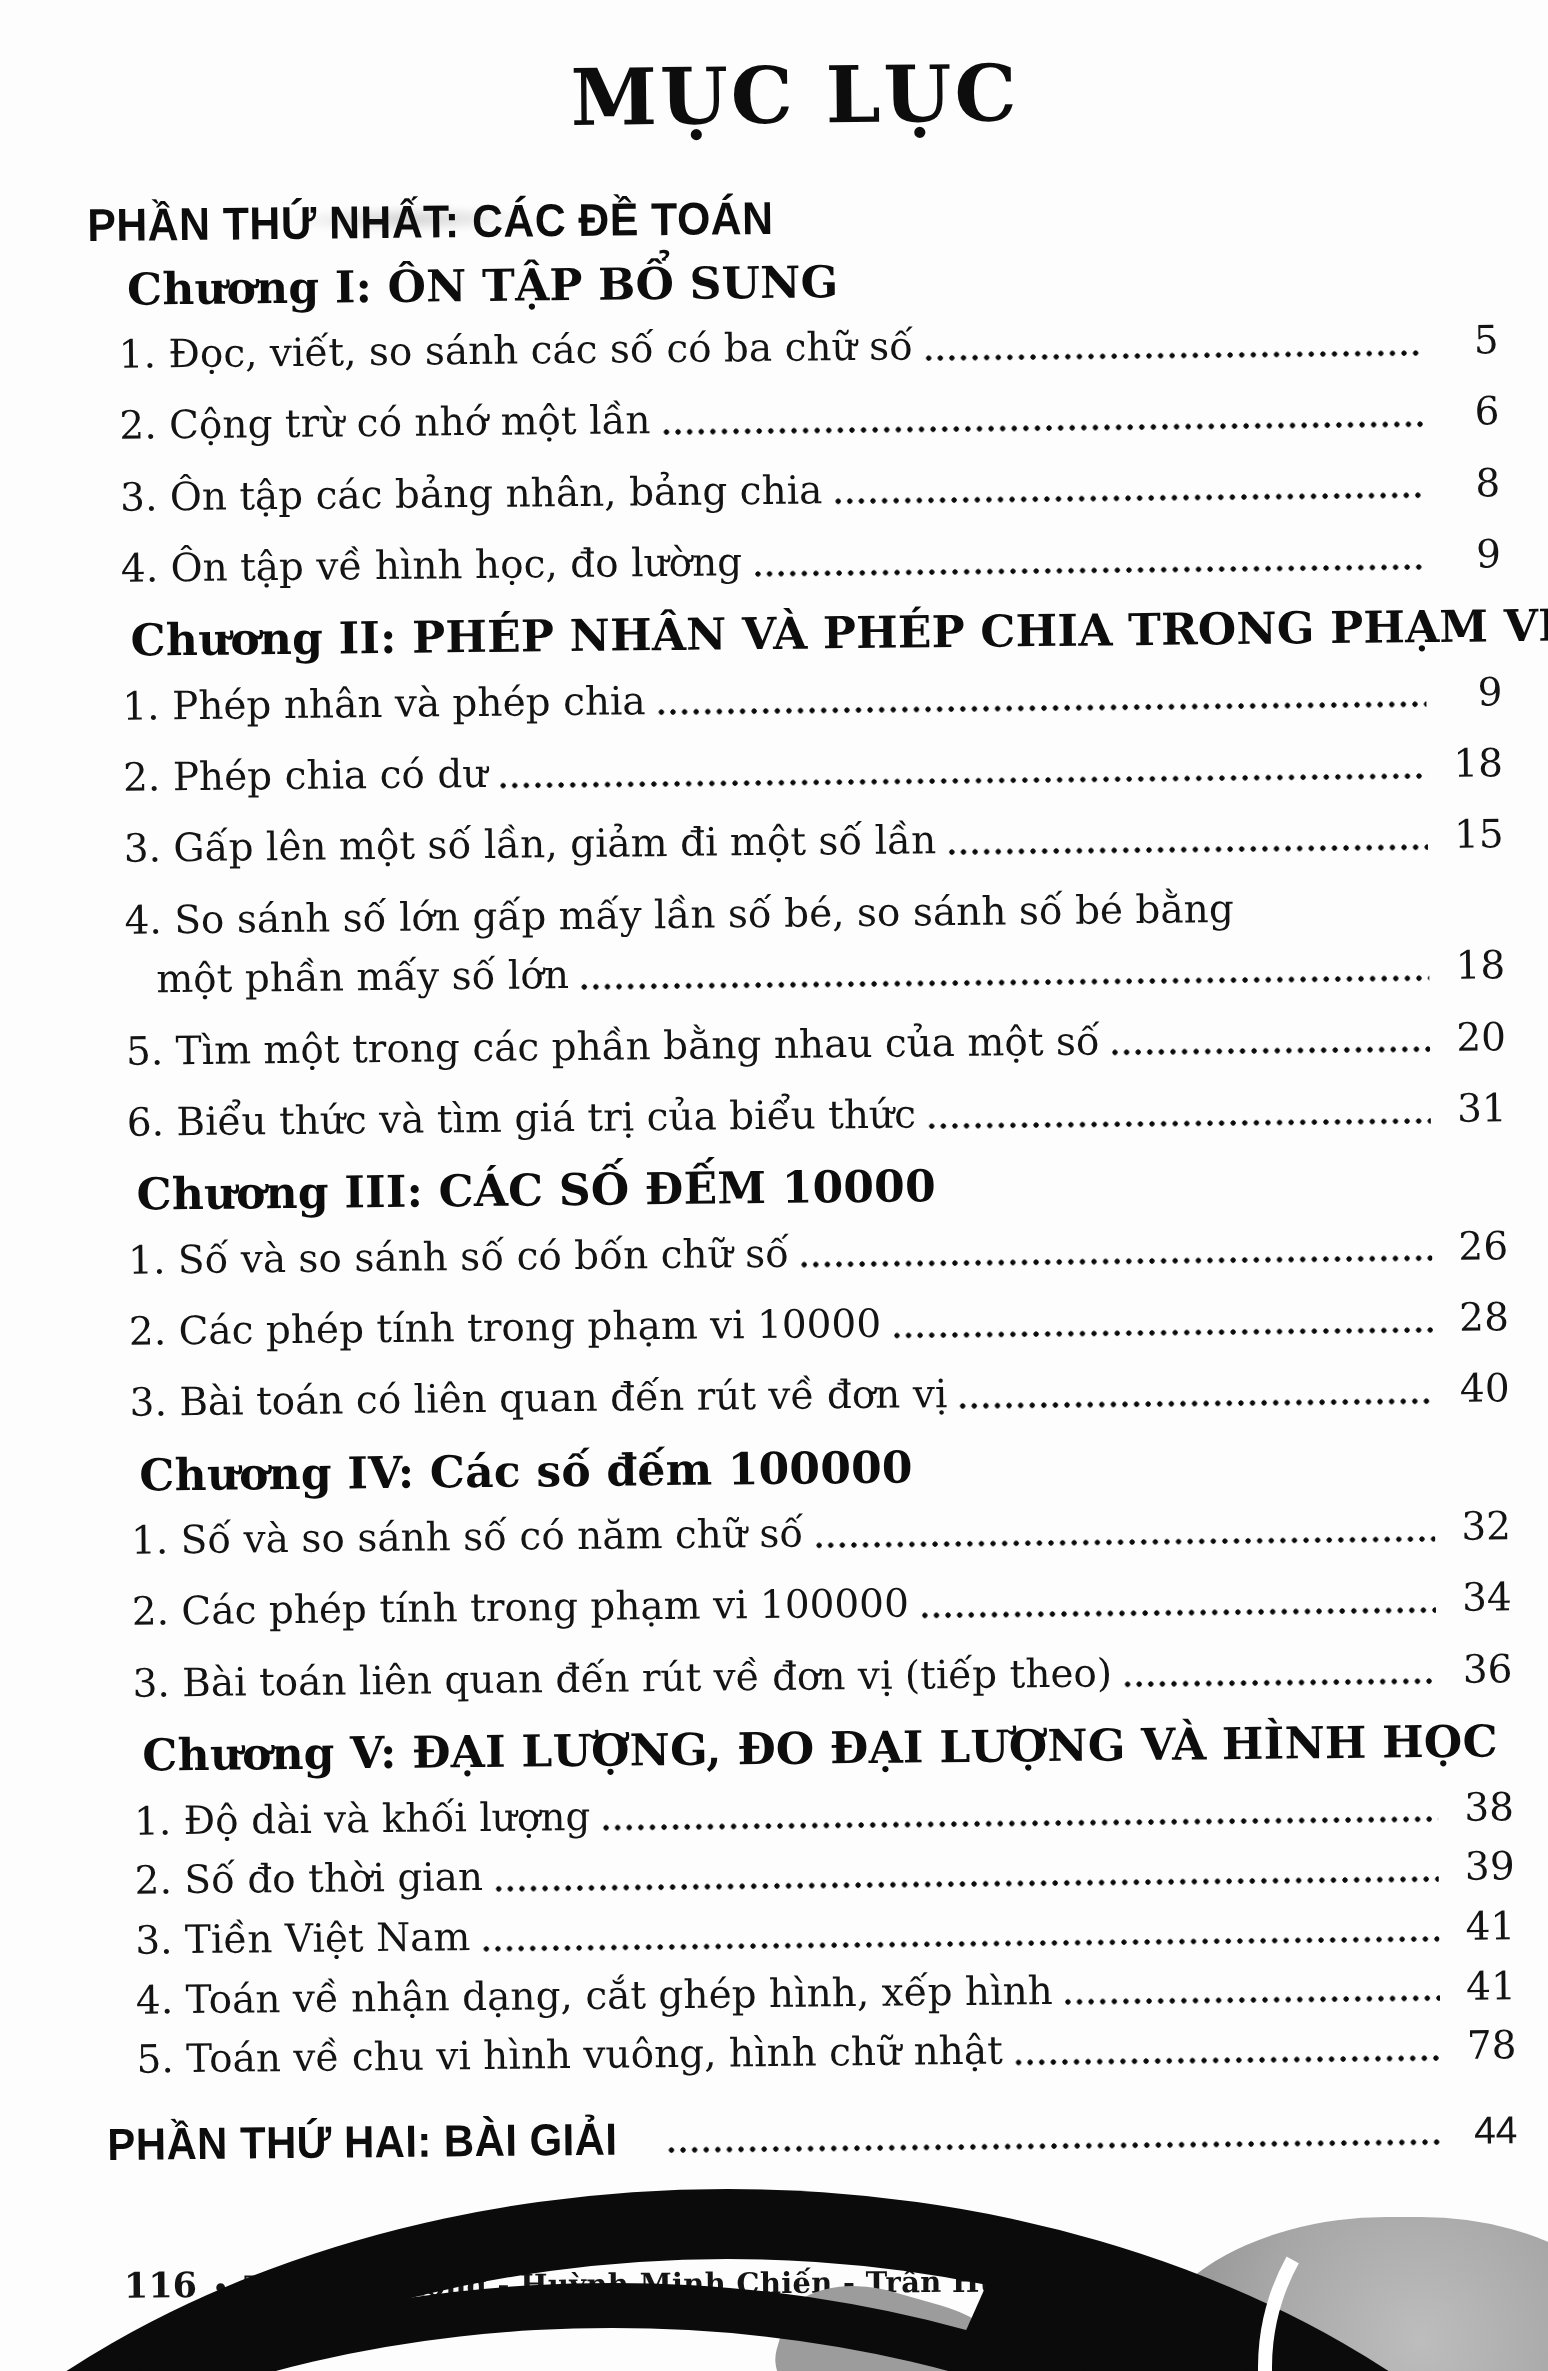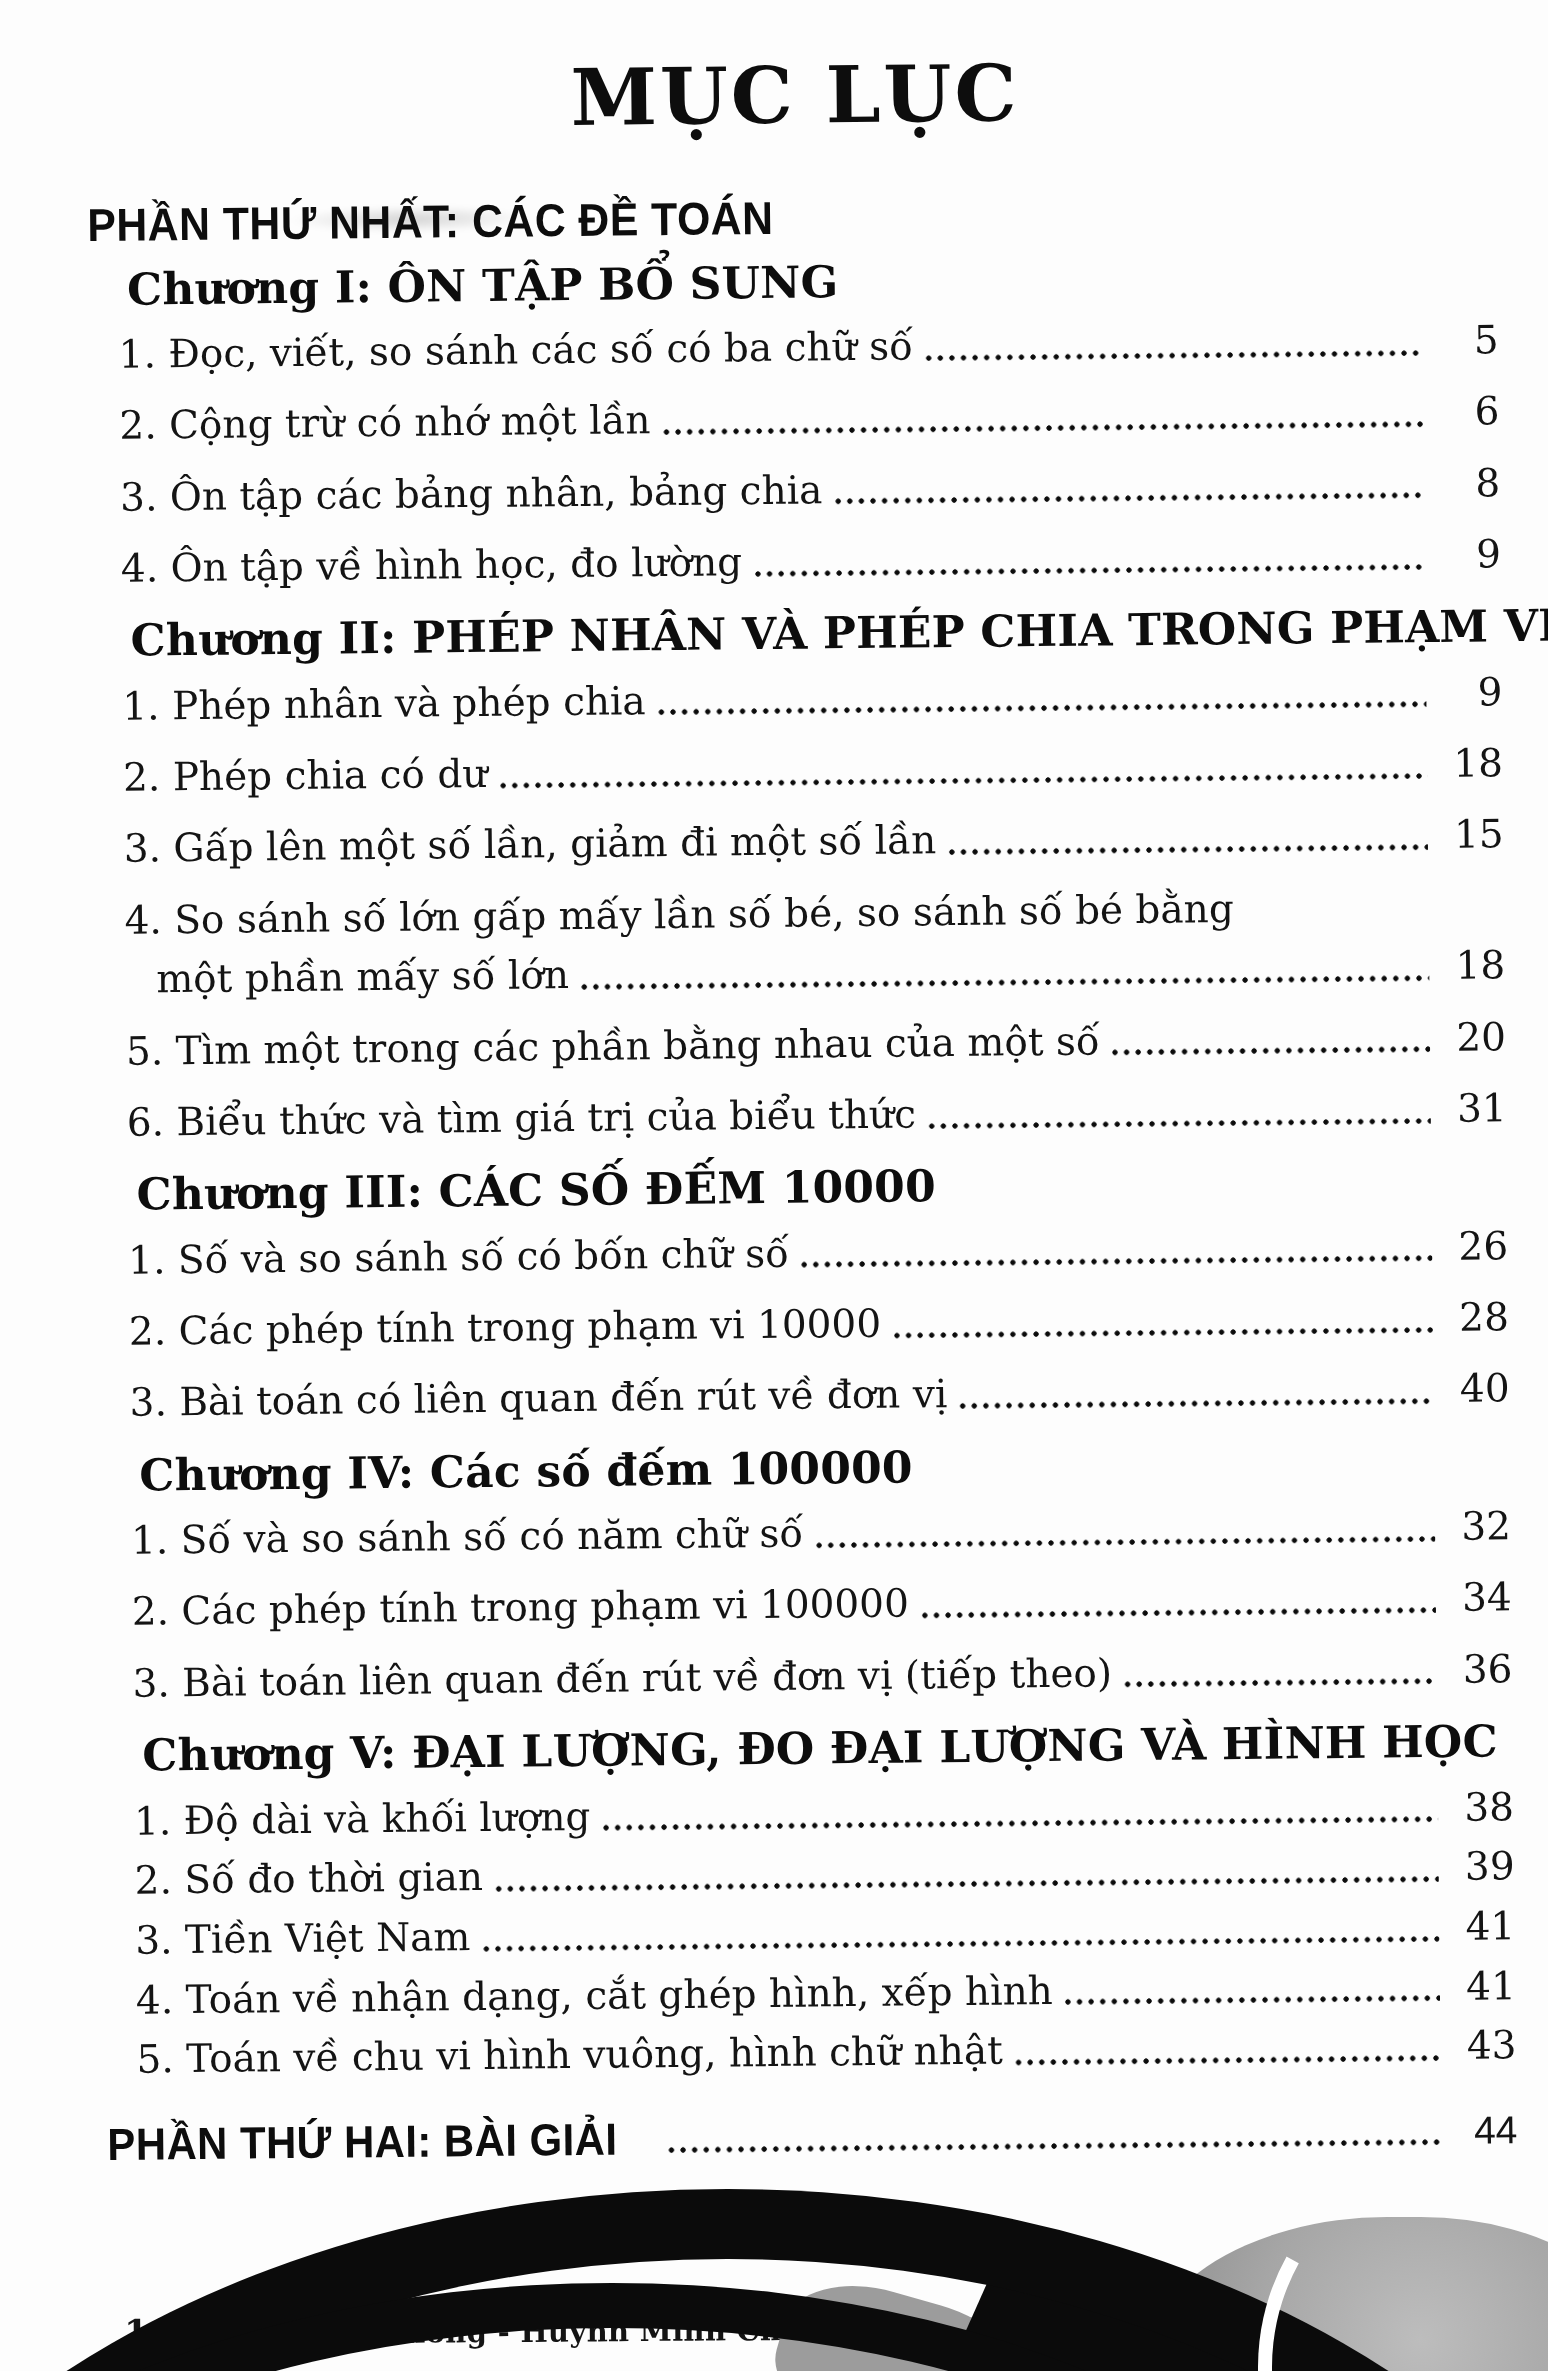--- a/index.html
+++ b/index.html
@@ -108,21 +108,21 @@
     position: absolute;
     left: 124px;
     top: 2261px;
     display: flex;
     align-items: baseline;
     gap: 15.5px;
     transform: rotate(-0.4deg);
     z-index: 2;
     white-space: nowrap;
   }
-  .footer .fnum { font-size: 35px; font-weight: 700; margin-top: 47px; }
+  .footer .fnum { font-size: 35px; font-weight: 700; }
   .footer .fbullet { font-size: 25px; font-weight: 700; }
   .footer .fauthors { font-size: 29px; font-weight: 700; letter-spacing: 0.3px; }
   
   .deco {
     position: absolute;
     left: 0; right: 0; bottom: 0;
     height: 301px;
     overflow: hidden;
     z-index: 3;
     pointer-events: none;
@@ -300,21 +300,21 @@
           <span class="pnum">41</span>
         </div>
         <div class="toc-row">
           <span class="label">4. Toán về nhận dạng, cắt ghép hình, xếp hình</span>
           <span class="leader"></span>
           <span class="pnum">41</span>
         </div>
         <div class="toc-row">
           <span class="label">5. Toán về chu vi hình vuông, hình chữ nhật</span>
           <span class="leader"></span>
-          <span class="pnum">43</span>
+          <span class="pnum">78</span>
         </div>
       </div>
     </div>
 
   <div class="part2-row">
     <span class="part2-label">PHẦN THỨ HAI: BÀI GIẢI</span>
     <span class="leader"></span>
     <span class="pnum">44</span>
   </div>
 </div>

